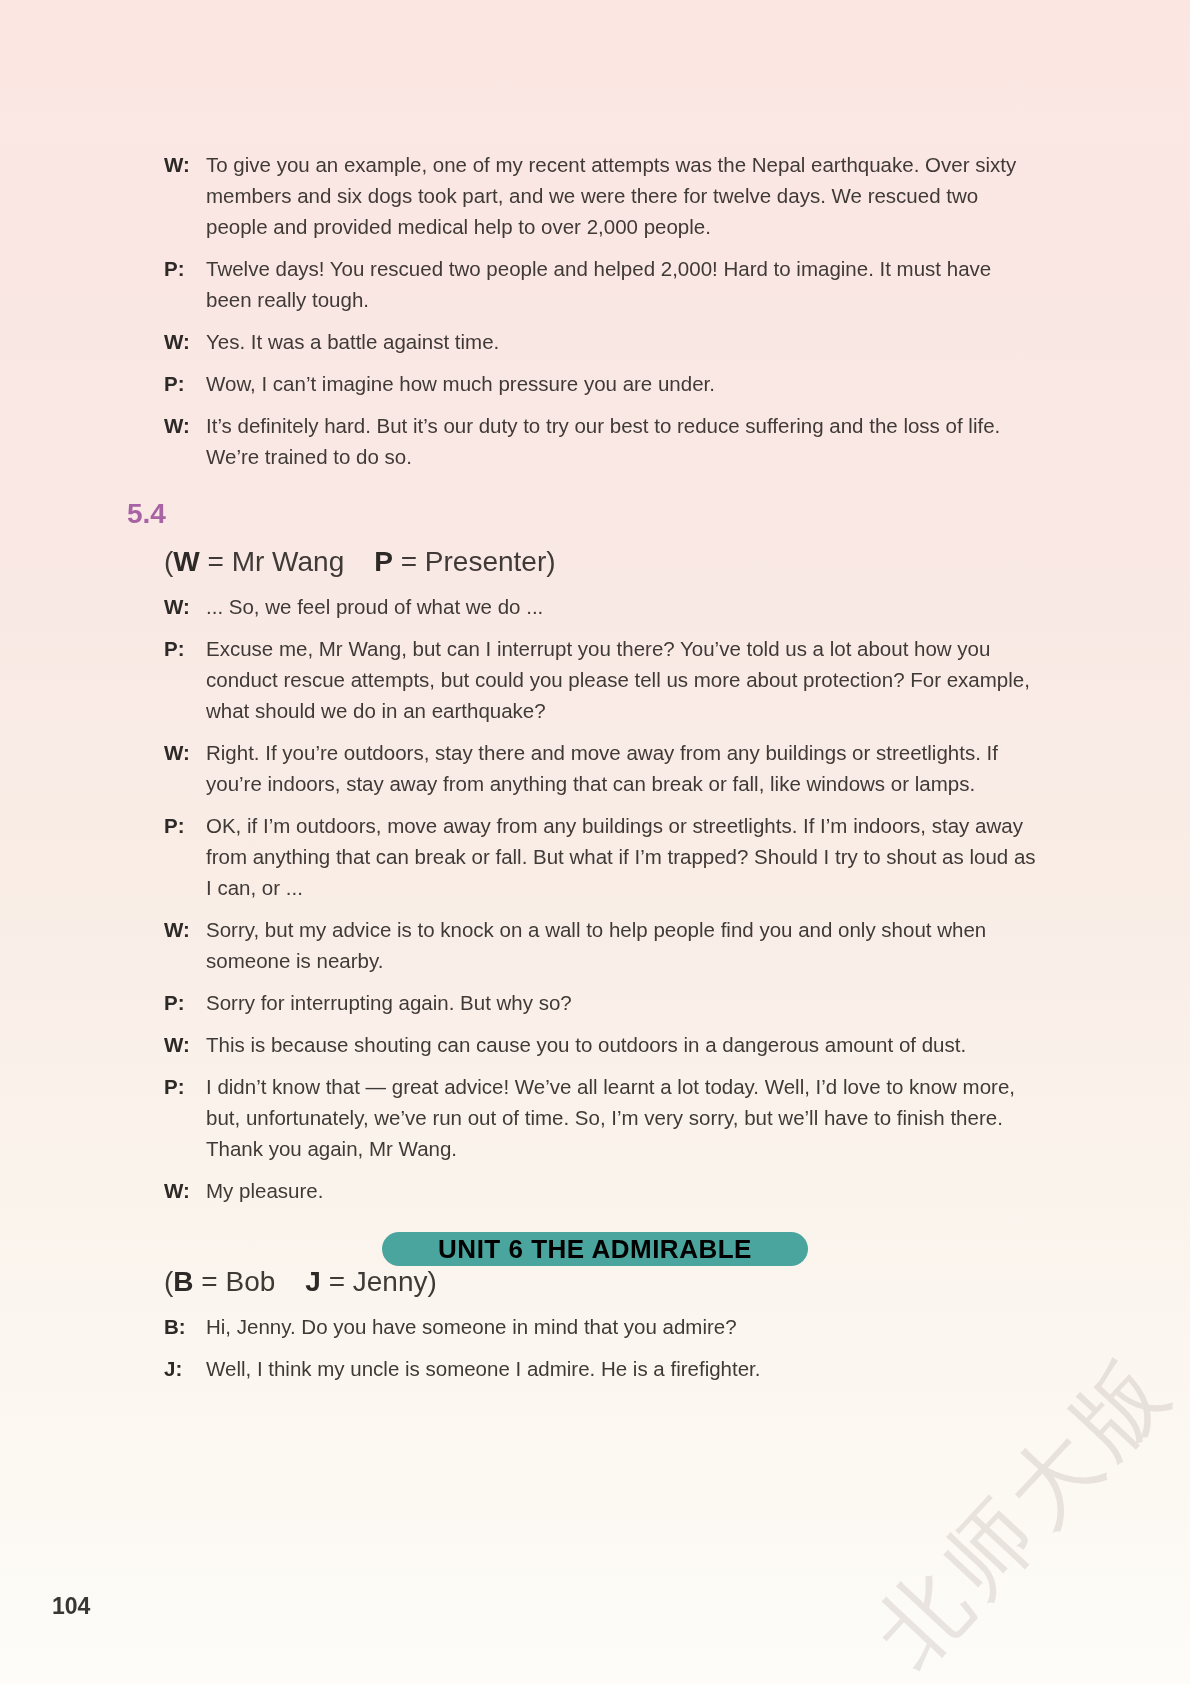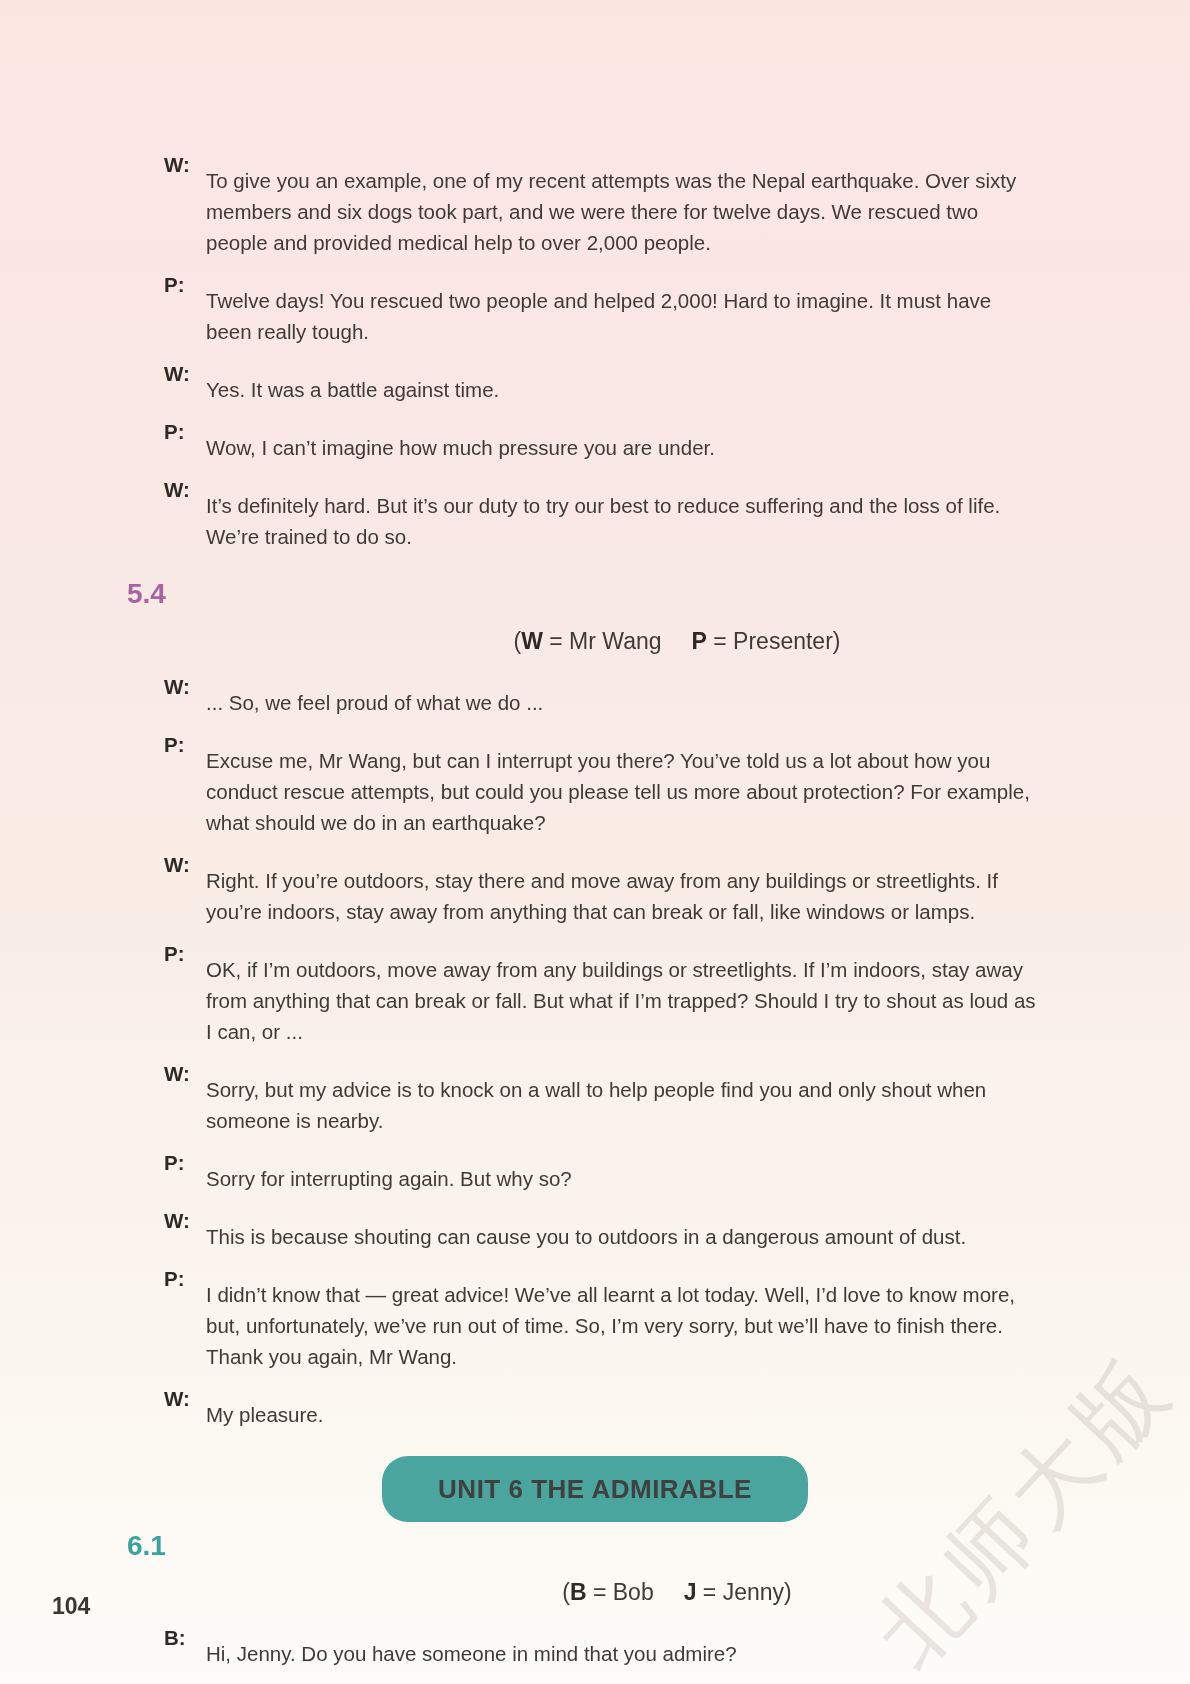--- a/index.html
+++ b/index.html
@@ -27,47 +27,46 @@
     margin-bottom: 11px;
     font-size: 20.5px;
     line-height: 31px;
   }
   .spk {
     flex: 0 0 42px;
     width: 42px;
     font-weight: 700;
     color: #2d2927;
   }
-  .txt { flex: 1; max-width: 830px; margin-top: 16px; }
+  .txt { flex: 1; max-width: 830px; }
 
   .secnum {
     margin: 26px 0 16px 127px;
     font-size: 28px;
     font-weight: 700;
     color: #a763a3;
   }
   .secnum.teal { color: #3aa39b; margin: 8px 0 15px 127px; }
 
   .cast {
     margin: 0 0 14px 164px;
-    font-size: 23px;
+    font-size: 28px;
     line-height: 31px;
-    text-align: center;
   }
   .cast b { font-weight: 700; color: #2d2927; }
   .castgap { display: inline-block; width: 30px; }
 
   .banner { display: flex; justify-content: center; margin-top: 26px; }
   .pill {
     background: #4aa59e;
-    color: #404040;
+    color: #000000;
     font-weight: 700;
     font-size: 26px;
     line-height: 26px;
-    padding: 20px 56px;
+    padding: 4px 56px;
     border-radius: 26px;
     letter-spacing: 0.5px;
     white-space: nowrap;
   }
 
   .topic {
     margin: 30px 0 0 127px;
     font-size: 27px;
     line-height: 33px;
     font-weight: 700;
@@ -168,21 +167,20 @@
     <div class="line">
       <span class="spk">W:</span>
       <span class="txt">My pleasure.</span>
     </div>
   </section>
 
   <div class="banner">
     <div class="pill">UNIT 6 THE ADMIRABLE</div>
   </div>
 
-  <div class="secnum teal">6.1</div>
 
   <div class="cast">
     <span>(</span><b>B</b><span> = Bob</span><span class="castgap"></span><b>J</b><span> = Jenny</span><span>)</span>
   </div>
 
   <section class="dialogue">
     <div class="line">
       <span class="spk">B:</span>
       <span class="txt">Hi, Jenny. Do you have someone in mind that you admire?</span>
     </div>

